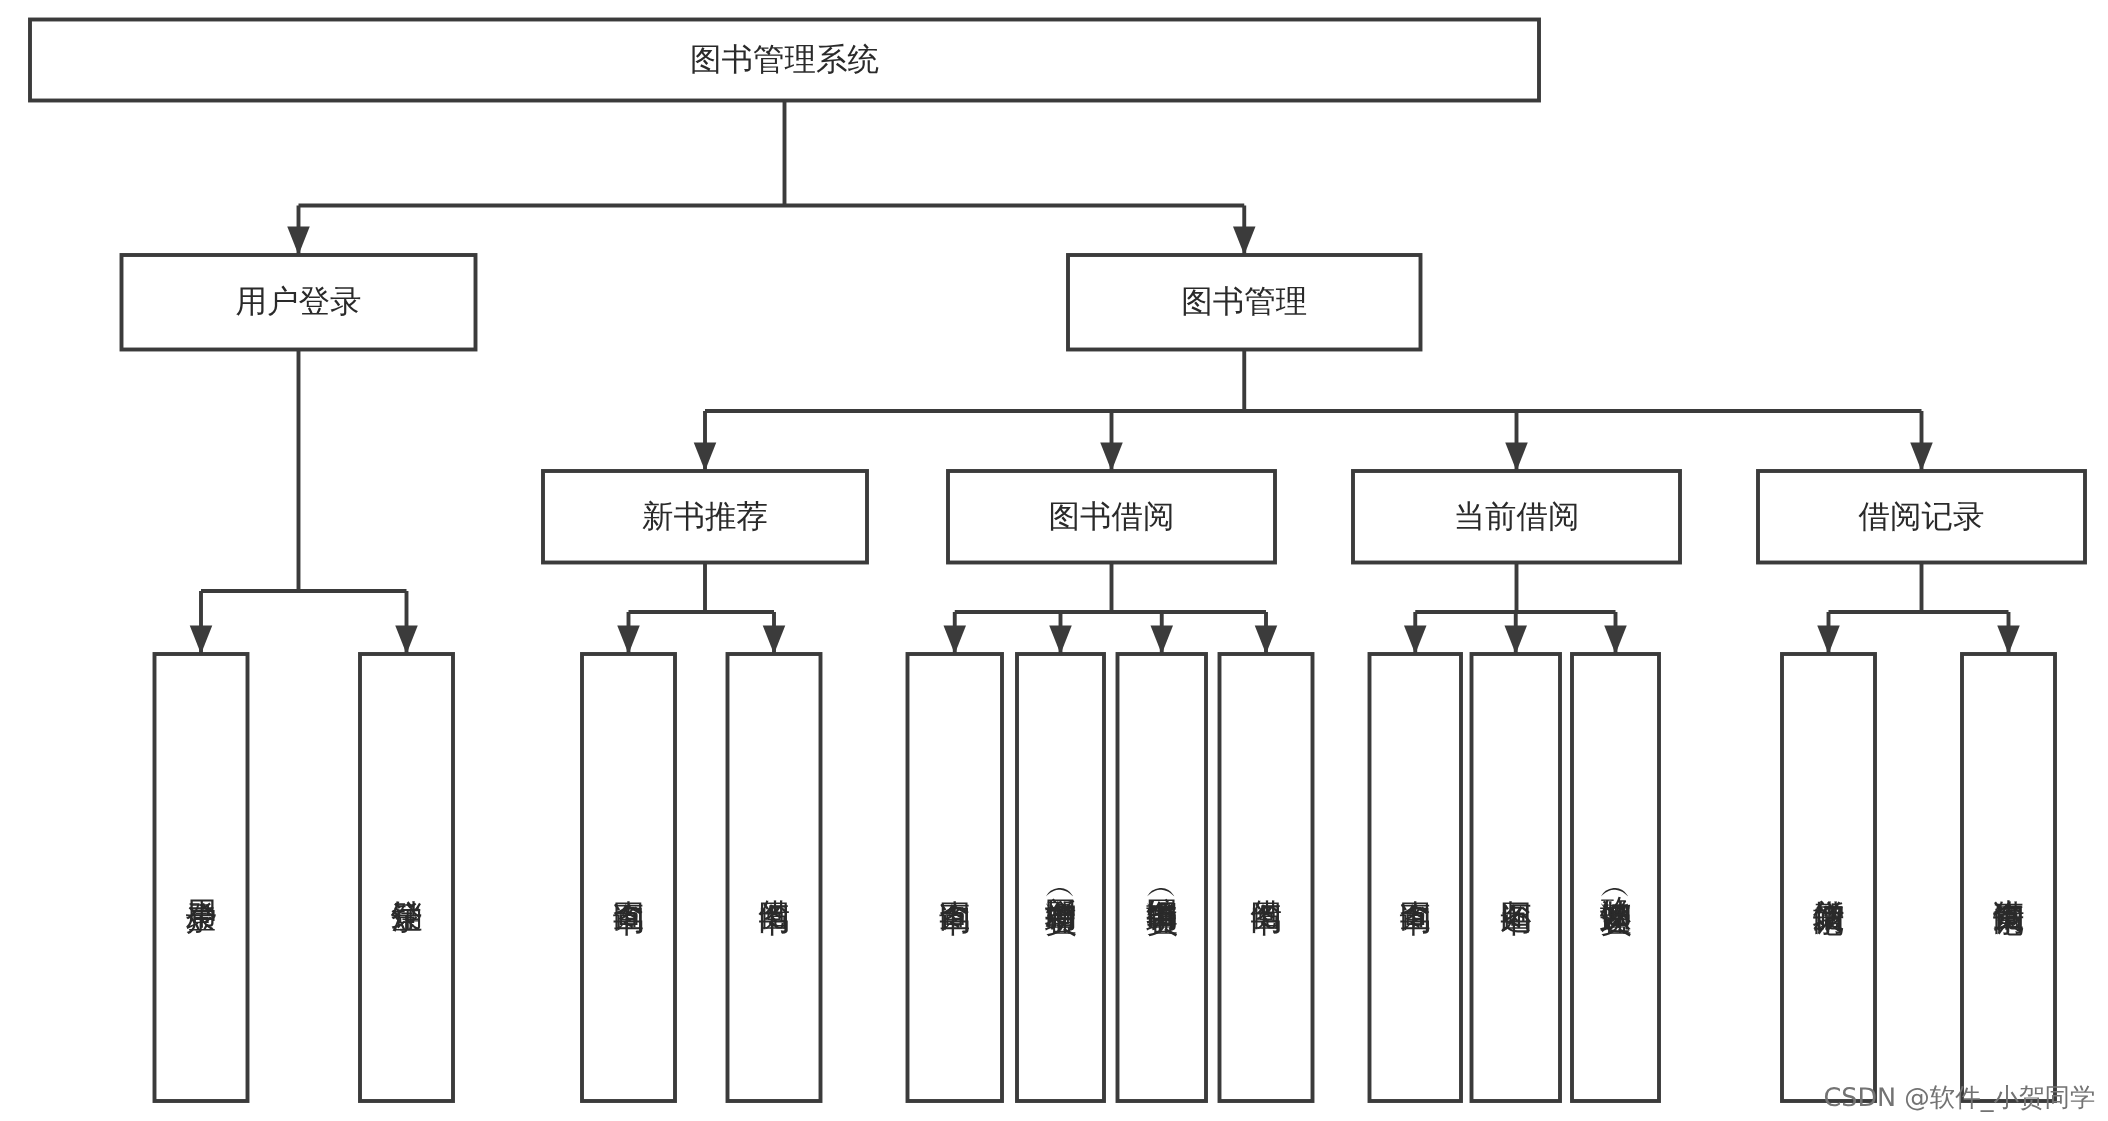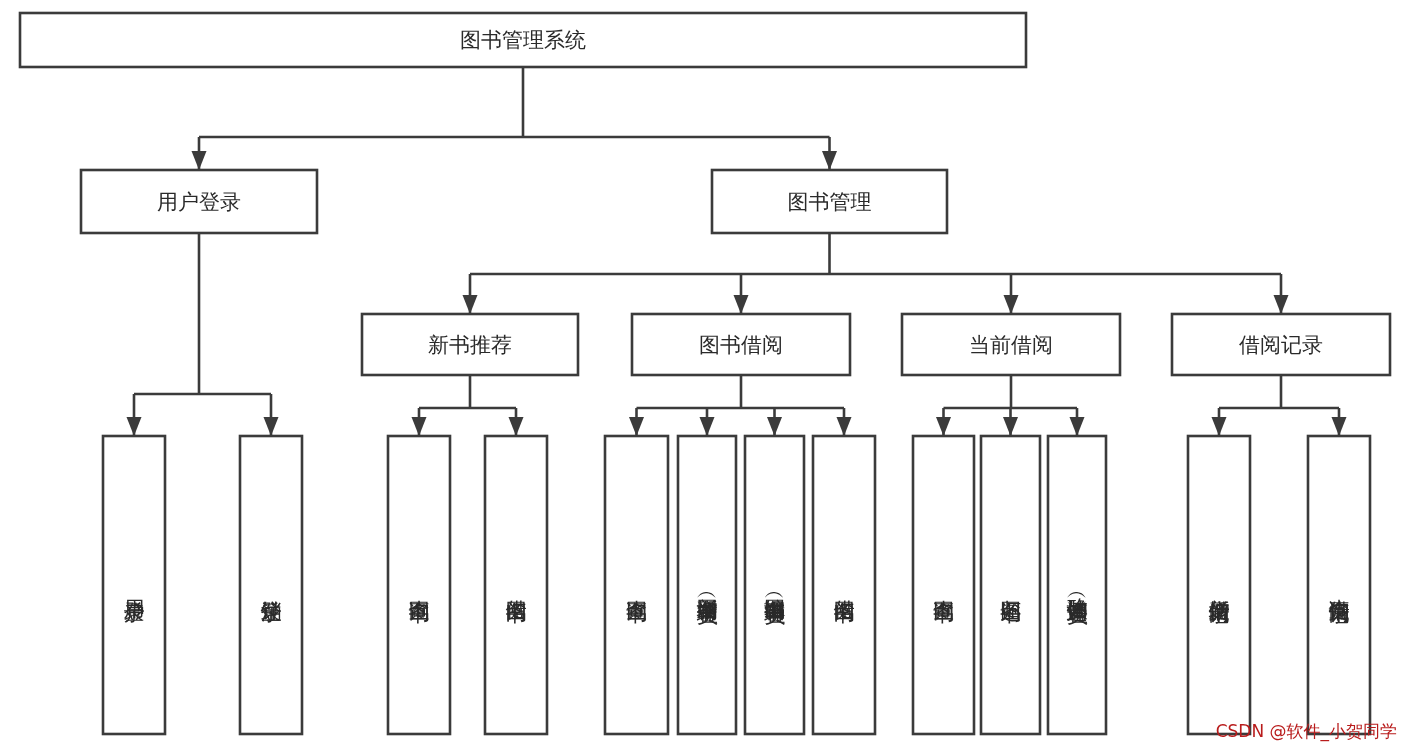--- a/index.html
+++ b/index.html
@@ -62,21 +62,21 @@
     justify-content: center;
     white-space: nowrap;
     pointer-events: none;
   }
   .watermark {
     position: absolute;
     right: 8px;
     bottom: 4px;
     font-family: "DejaVu Sans", "Liberation Sans", sans-serif;
     font-size: 17px;
-    color: #b91c1c;
+    color: #737373;
     white-space: nowrap;
   }
 </style>
 </head>
 <body>
 
 <div id="diagram-root">
 
   <svg id="flow" viewBox="0 0 1405 747">
     <g id="connectors">

